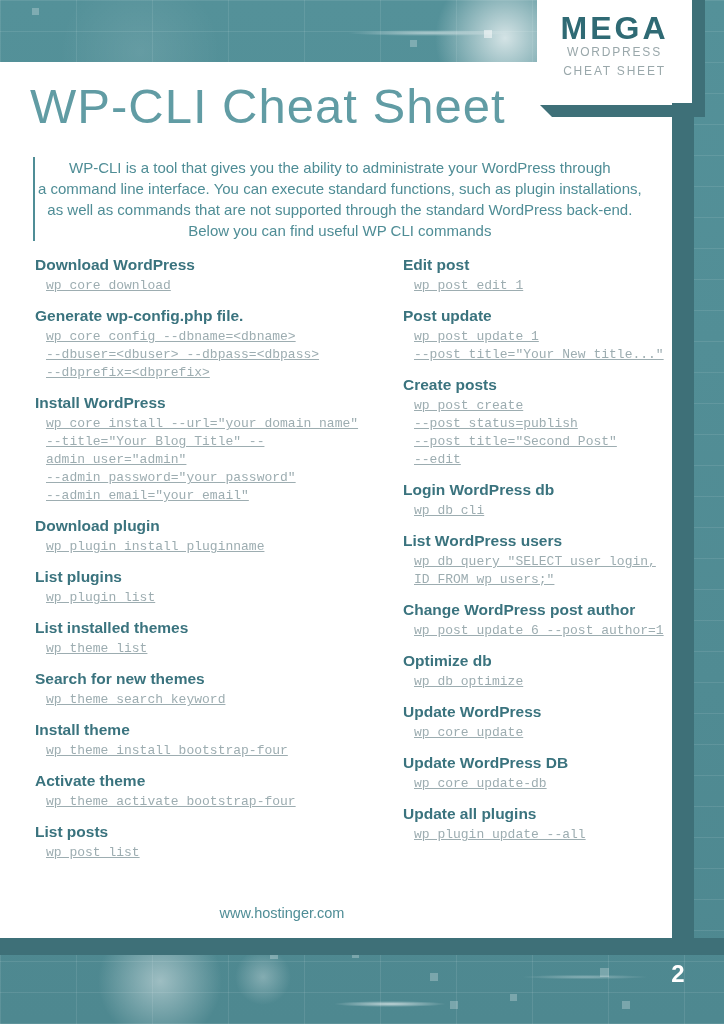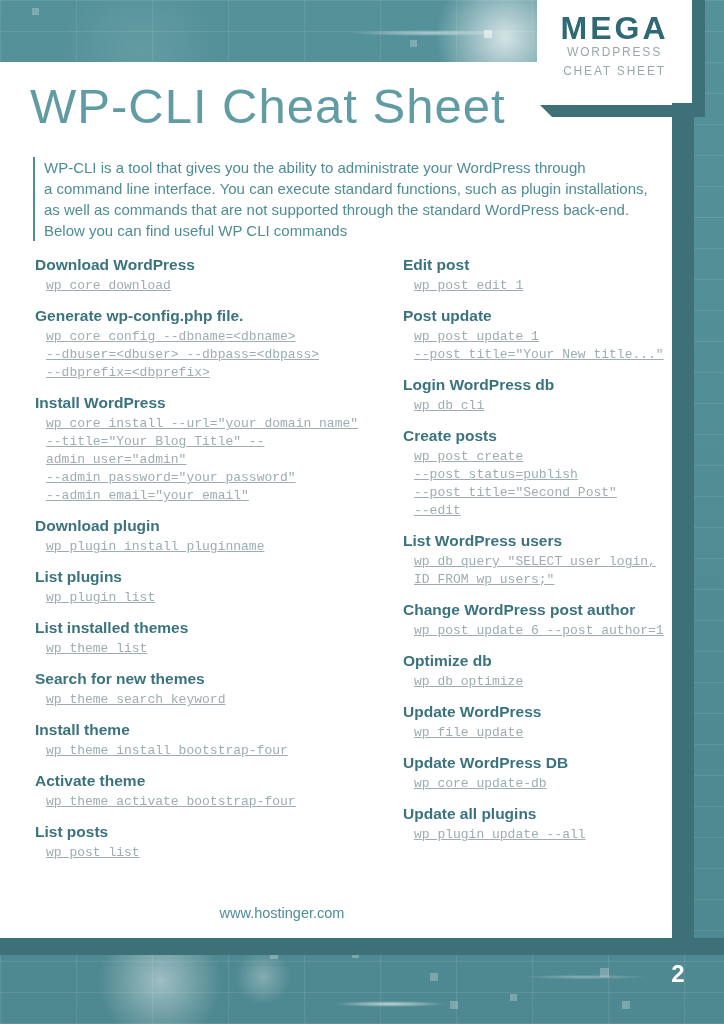--- a/index.html
+++ b/index.html
@@ -50,21 +50,21 @@
   .sheet{position:absolute;left:0;top:62px;width:672px;height:876px;background:var(--sheet-white);}
   .logo-box{position:absolute;left:537px;top:0;width:155px;height:103px;background:var(--sheet-white);
     text-align:center;padding-top:13px;}
   .logo-mega{display:block;font-size:32px;font-weight:bold;letter-spacing:3px;color:var(--logo-dark);line-height:30px;}
   .logo-sub{display:block;font-size:12px;letter-spacing:1.8px;color:var(--logo-gray);line-height:19px;}
 
   
   .title{position:absolute;left:30px;top:80px;font-size:49px;font-weight:300;
     letter-spacing:1px;color:var(--title-teal);line-height:52px;}
   .intro{position:absolute;left:33px;top:157px;border-left:2px solid var(--body-teal);
-    padding-left:9px;font-size:15px;line-height:21px;color:var(--body-teal);white-space:pre-line;}
+    padding-left:3px;font-size:15px;line-height:21px;color:var(--body-teal);white-space:pre-line;text-align:center;}
   .col{position:absolute;top:244px;}
   .col-left{left:35px;width:355px;}
   .col-right{left:403px;width:270px;}
   .block h4{margin:13px 0 4px;font-size:15.5px;line-height:16px;font-weight:bold;color:var(--heading-teal);}
   .block pre{margin:0;padding-left:11px;font-family:"Liberation Mono",monospace;
     font-size:13px;line-height:18px;color:var(--code-gray);white-space:pre-wrap;text-decoration:underline;}
   .footer-url{position:absolute;left:0;top:905px;width:564px;text-align:center;
     font-size:14.5px;color:var(--body-teal);}
   .page-number{position:absolute;left:660px;top:960px;width:36px;text-align:center;
     font-size:24px;font-weight:bold;color:#ffffff;}
@@ -157,46 +157,46 @@
       <div class="block">
         <h4>Edit post</h4>
         <pre>wp post edit 1</pre>
       </div>
       <div class="block">
         <h4>Post update</h4>
         <pre>wp post update 1
 --post_title="Your New title..."</pre>
       </div>
       <div class="block">
-        <h4>Login WordPress db</h4>
-        <pre>wp db cli</pre>
-      </div>
-      <div class="block">
         <h4>Create posts</h4>
         <pre>wp post create
 --post_status=publish
 --post_title="Second Post"
 --edit</pre>
       </div>
       <div class="block">
+        <h4>Login WordPress db</h4>
+        <pre>wp db cli</pre>
+      </div>
+      <div class="block">
         <h4>List WordPress users</h4>
         <pre>wp db query "SELECT user_login,
 ID FROM wp_users;"</pre>
       </div>
       <div class="block">
         <h4>Change WordPress post author</h4>
         <pre>wp post update 6 --post_author=1</pre>
       </div>
       <div class="block">
         <h4>Optimize db</h4>
         <pre>wp db optimize</pre>
       </div>
       <div class="block">
         <h4>Update WordPress</h4>
-        <pre>wp file update</pre>
+        <pre>wp core update</pre>
       </div>
       <div class="block">
         <h4>Update WordPress DB</h4>
         <pre>wp core update-db</pre>
       </div>
       <div class="block">
         <h4>Update all plugins</h4>
         <pre>wp plugin update --all</pre>
       </div>
     </div>

